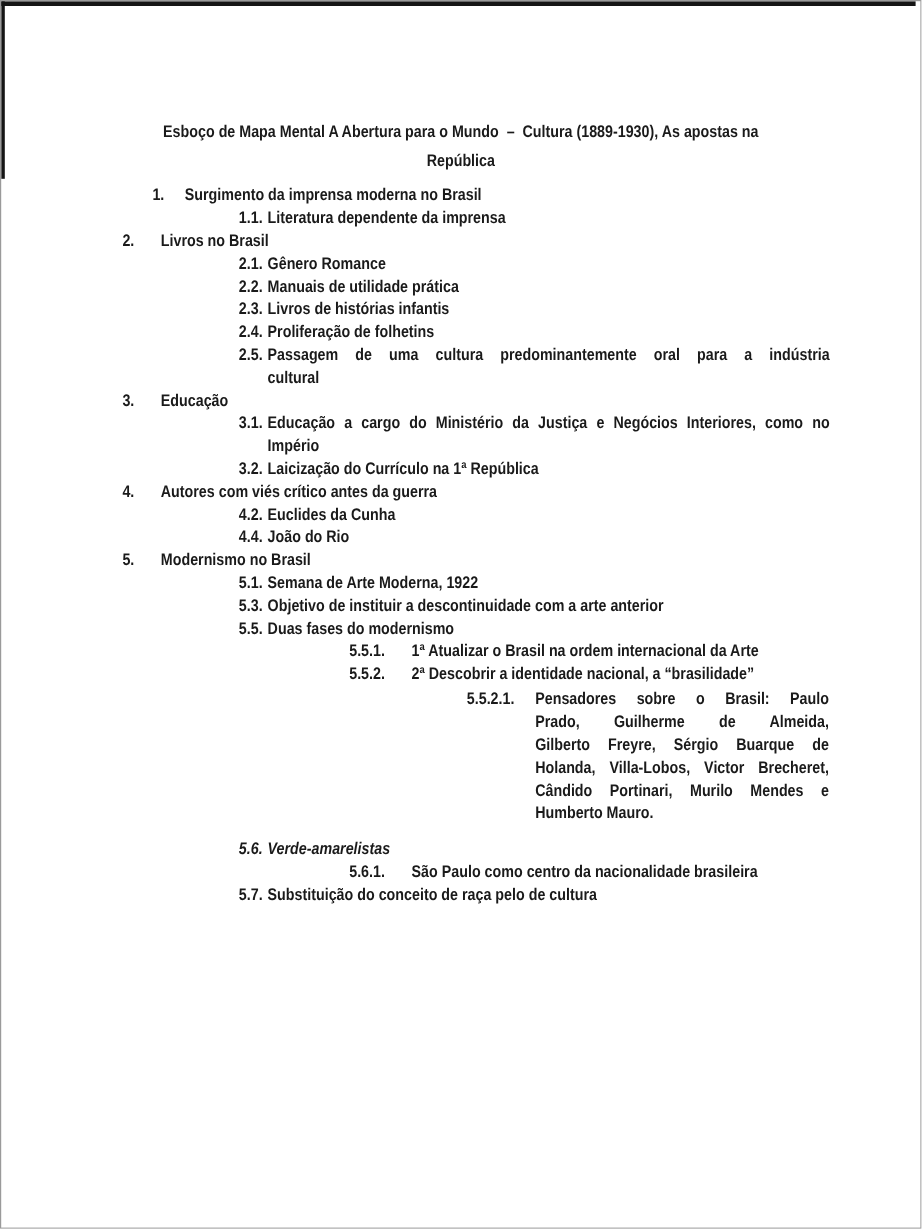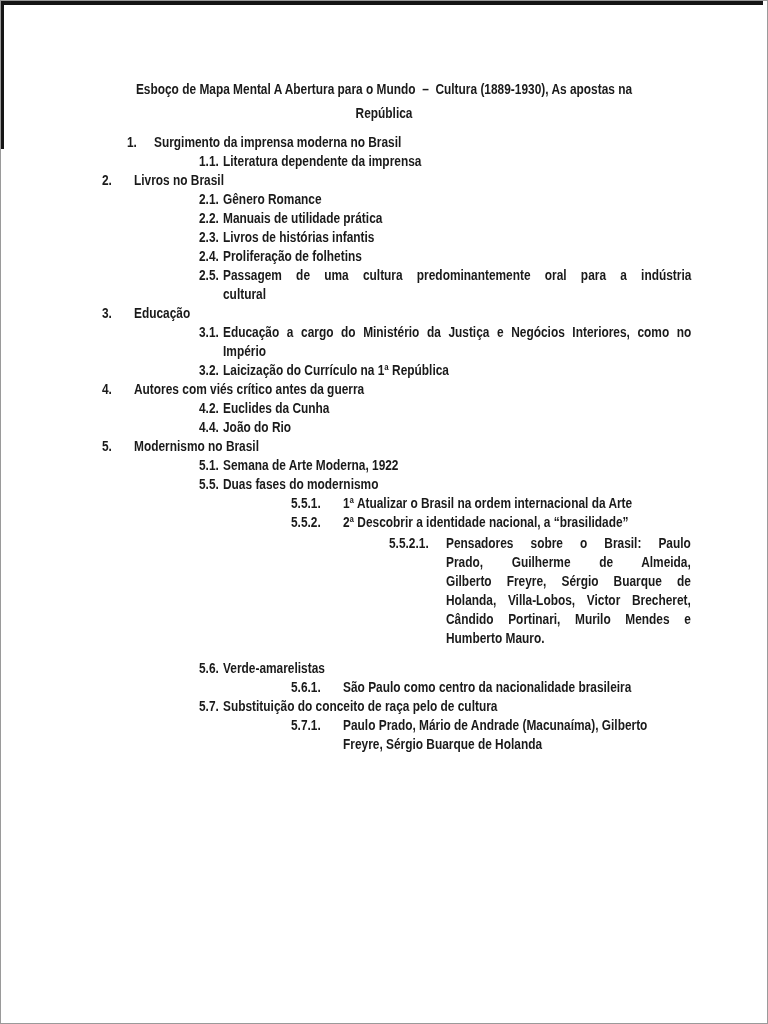--- a/index.html
+++ b/index.html
@@ -24,38 +24,38 @@
   .scan-bar-top {
     position: absolute; top: 0; left: 0; right: 4px; height: 4px;
     background: #151515;
   }
   .scan-bar-left {
     position: absolute; top: 0; left: 0; width: 3px; height: 148px;
     background: #151515;
   }
 
   .title {
-    padding-top: 76px;
+    padding-top: 96px;
     text-align: center;
     line-height: 24px;
   }
   .title-line {
     white-space: pre;
     transform: scaleX(0.85);
     transform-origin: 50% 50%;
   }
 
   .outline {
     margin-top: 8px;
   }
   .item {
     position: relative;
     line-height: 19px;
   }
-  .item.gap { margin-top: 11px; }
+  .item.gap { margin-top: 11px; font-style: italic; }
 
   .num {
     position: absolute;
     top: 0;
     white-space: pre;
     transform: scaleX(0.85);
     transform-origin: 0 0;
   }
   .text {
     transform: scaleX(0.85);
@@ -183,20 +183,26 @@
       <div class="item lvl-1">
         <span class="num">5.</span>
         <div class="text">
           <div class="line">Modernismo no Brasil</div>
         </div>
       </div>
       <div class="item lvl-2">
         <span class="num">5.1.</span>
         <div class="text">
           <div class="line">Semana de Arte Moderna, 1922</div>
+        </div>
+      </div>
+      <div class="item lvl-2">
+        <span class="num">5.3.</span>
+        <div class="text">
+          <div class="line">Objetivo de instituir a descontinuidade com a arte anterior</div>
         </div>
       </div>
       <div class="item lvl-2">
         <span class="num">5.5.</span>
         <div class="text">
           <div class="line">Duas fases do modernismo</div>
         </div>
       </div>
       <div class="item lvl-3">
         <span class="num">5.5.1.</span>
@@ -232,21 +238,14 @@
         <div class="text">
           <div class="line">São Paulo como centro da nacionalidade brasileira</div>
         </div>
       </div>
       <div class="item lvl-2">
         <span class="num">5.7.</span>
         <div class="text">
           <div class="line">Substituição do conceito de raça pelo de cultura</div>
         </div>
       </div>
-      <div class="item lvl-3">
-        <span class="num">5.7.1.</span>
-        <div class="text">
-          <div class="line">Paulo Prado, Mário de Andrade (Macunaíma), Gilberto</div>
-          <div class="line">Freyre, Sérgio Buarque de Holanda</div>
-        </div>
-      </div>
     </div>
 </div>
 
 </body></html>

